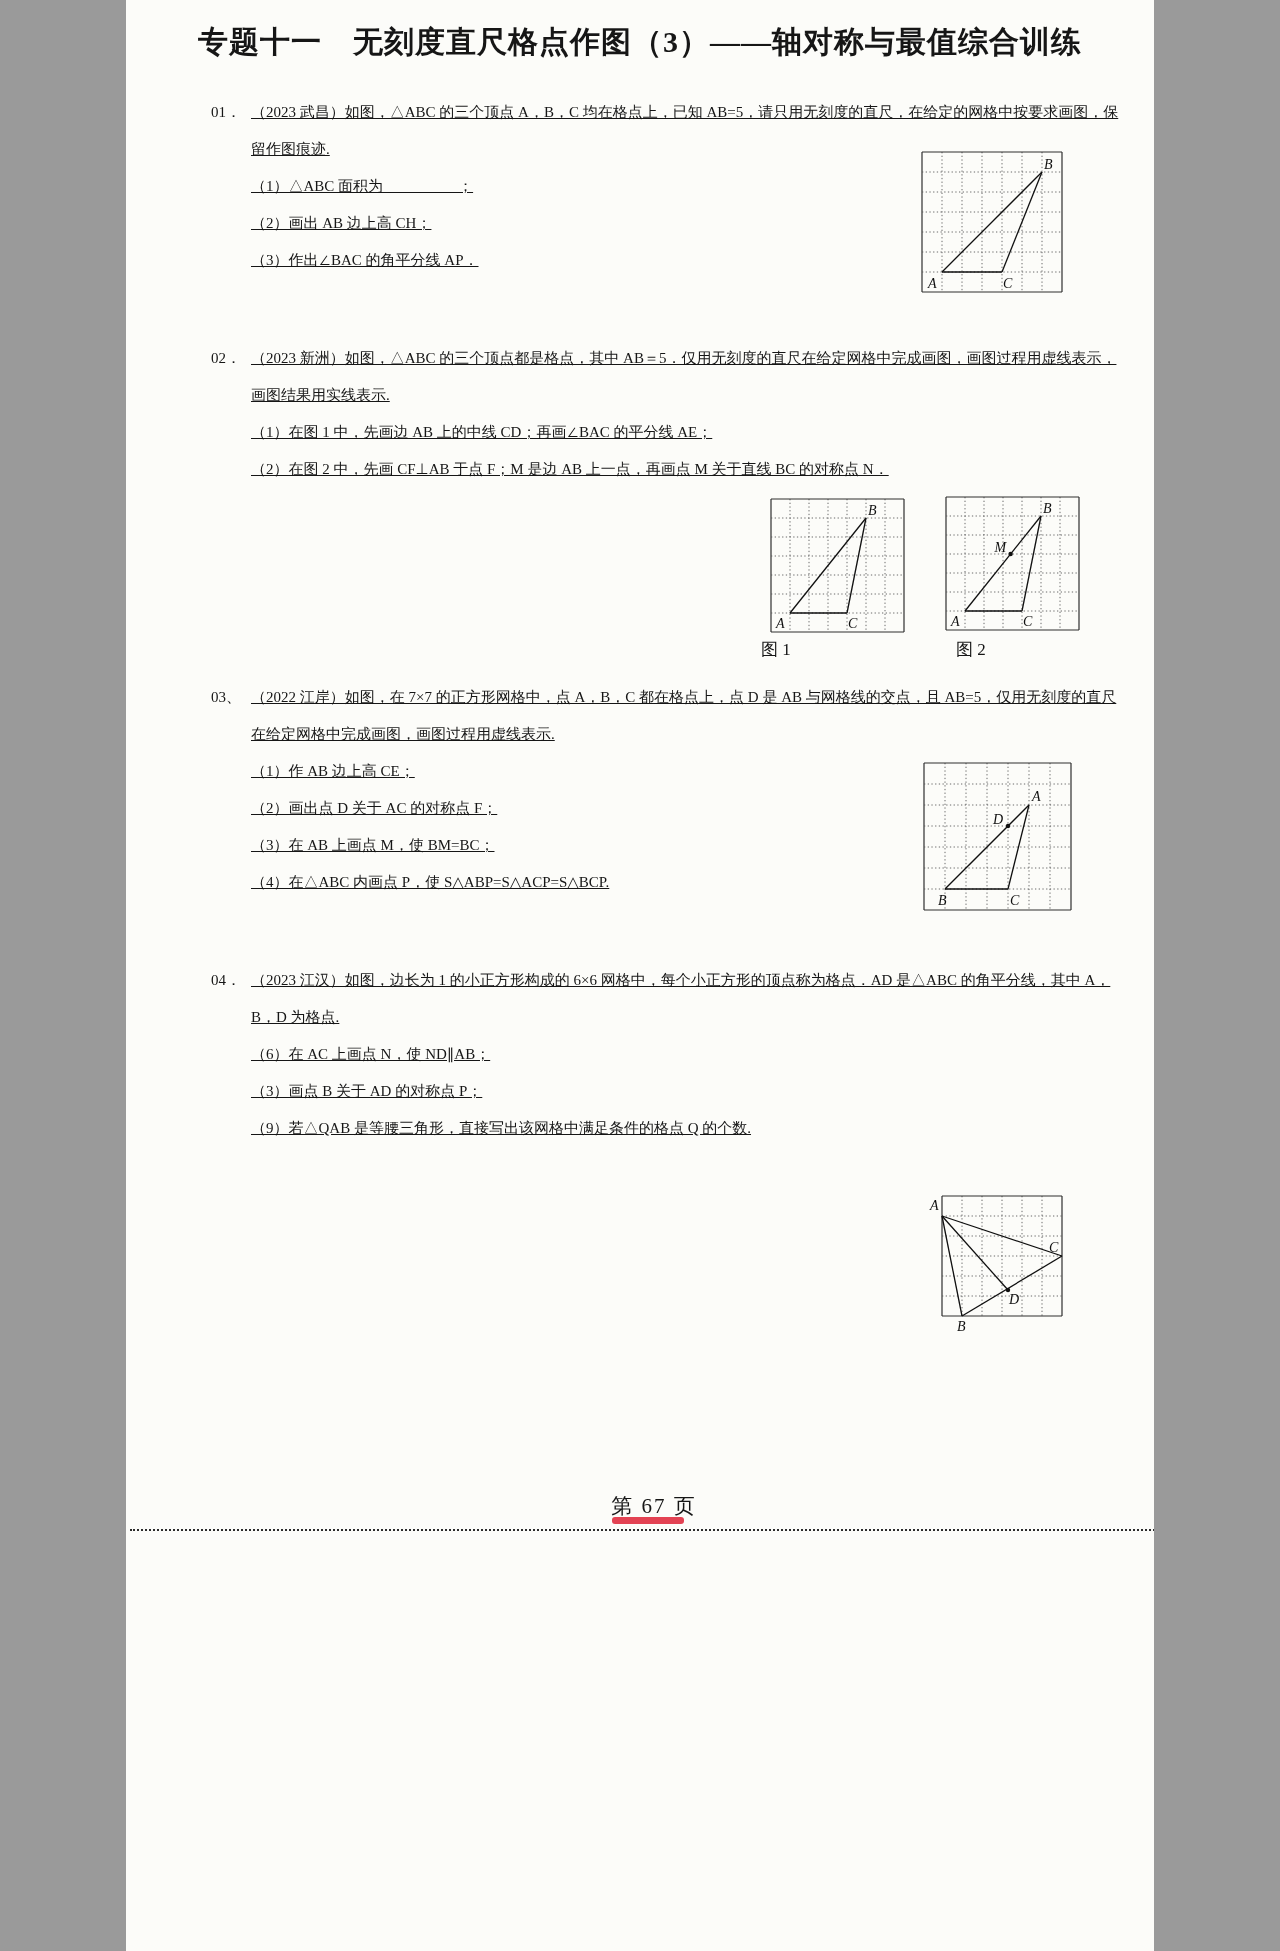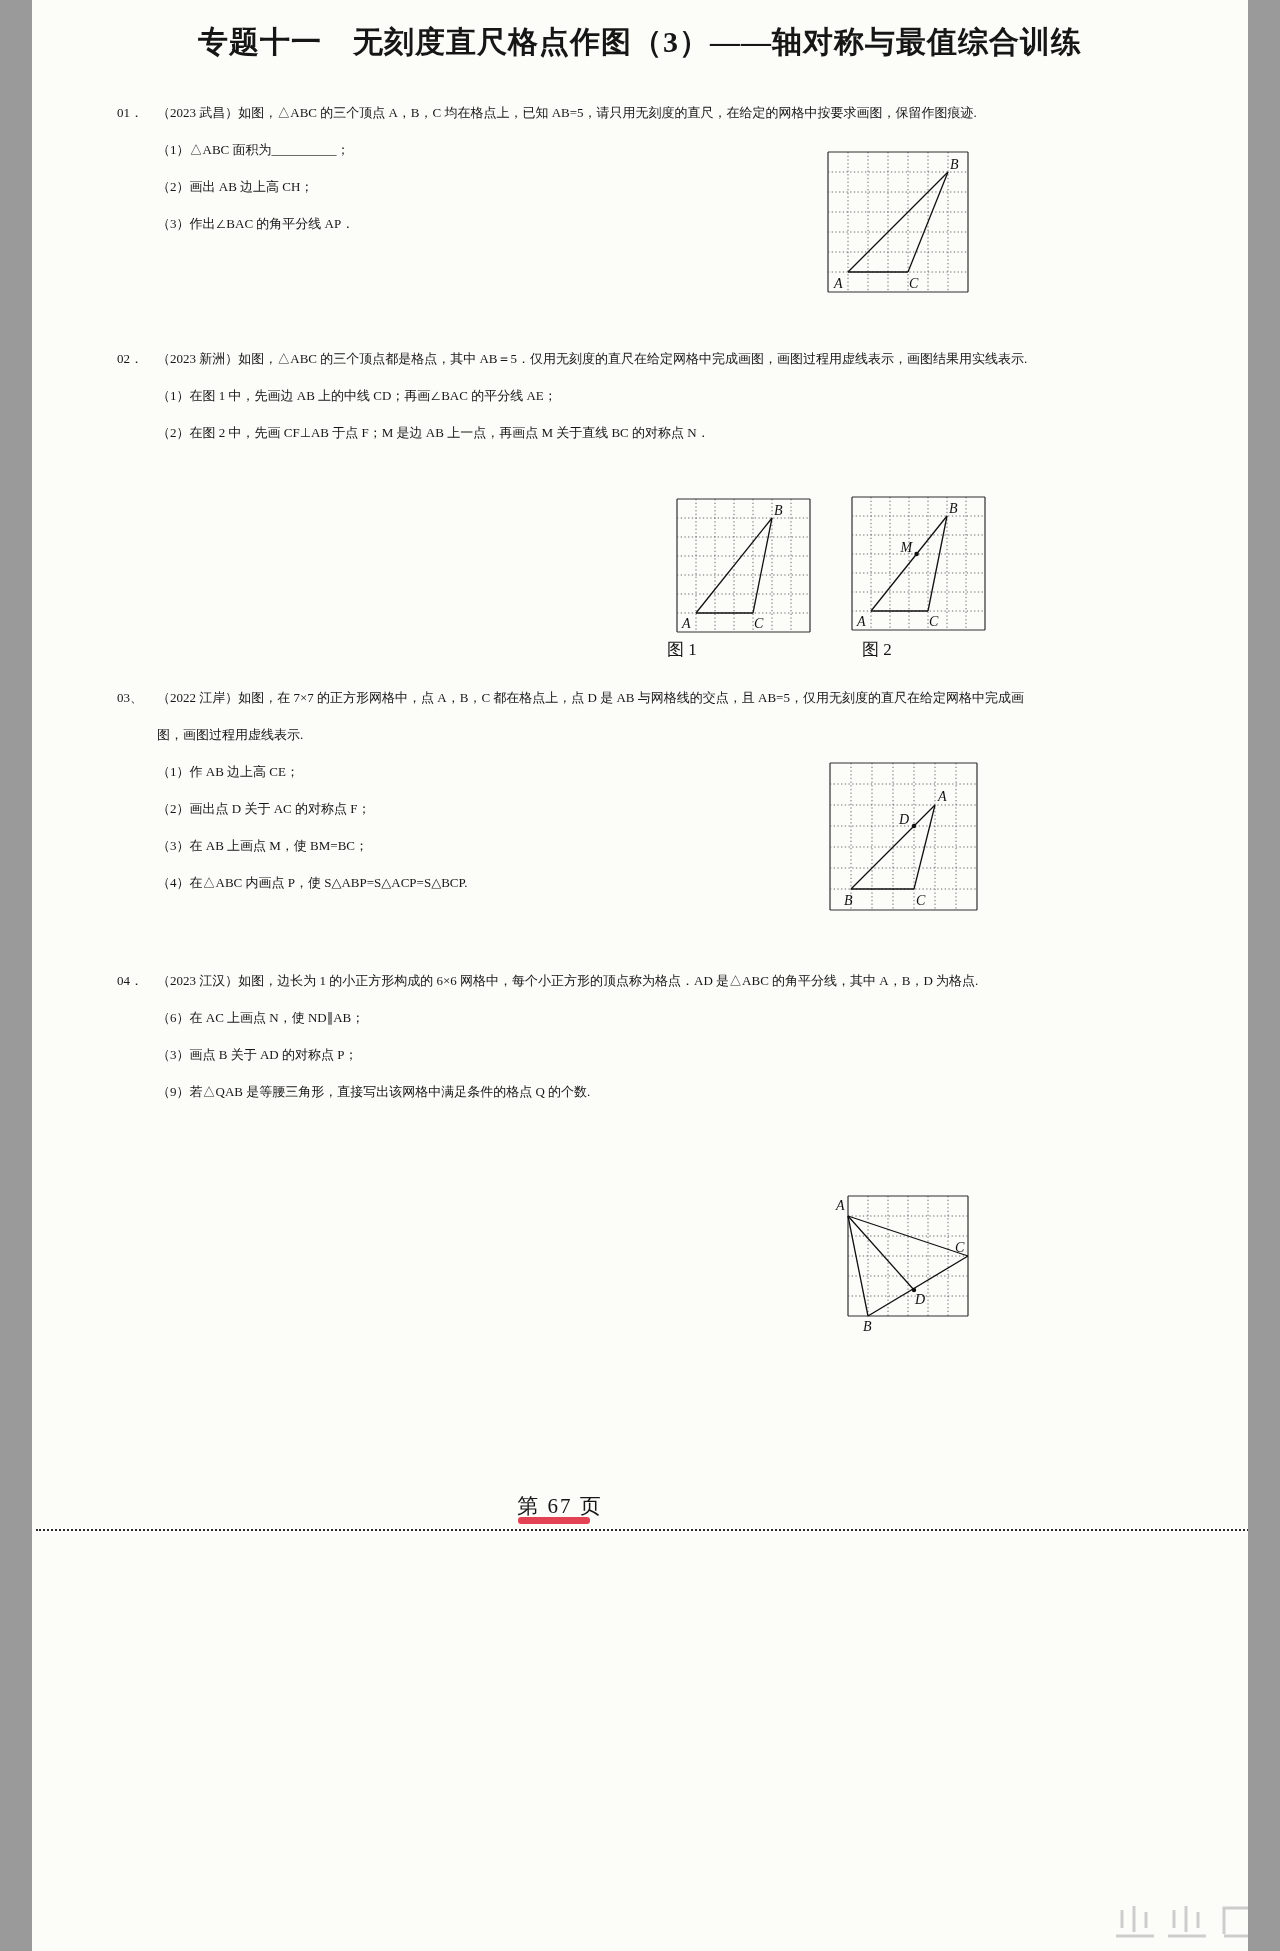--- a/index.html
+++ b/index.html
@@ -1,28 +1,28 @@
 <!DOCTYPE html>
 <html><head>
 <meta charset="utf-8">
 <style>
   * { margin:0; padding:0; box-sizing:border-box; }
   html,body { background:#9a9a9a; }
   .page {
-    position:relative; width:1216px; height:1951px; margin:0 auto;
+    position:relative; width:1028px; height:1951px; margin:0 auto;
     background:#fcfcf9; color:#161616; overflow:hidden;
     font-family:"Liberation Serif", serif;
   }
   .title {
     position:absolute; top:22px; left:0; width:100%;
     text-align:center; font-size:30px; font-weight:700; letter-spacing:1px;
   }
   .problem {
     position:absolute; left:125px; width:880px;
-    font-size:13px; line-height:37px;
+    font-size:15px; line-height:37px;text-decoration:underline;
   }
   .pnum { position:absolute; left:-40px; top:0; white-space:nowrap; }
   .stem { width:872px; }
   .item { width:880px; }
   .fig { position:absolute; }
   .fig svg { display:block; }
   .gl { stroke:#5a5a5a; stroke-width:0.9; stroke-dasharray:1.3 2.4; }
   .gb { stroke:#2e2e2e; stroke-width:1.2; }
   .tri { stroke:#101010; stroke-width:1.3; fill:none; }
   .dot { fill:#101010; }

